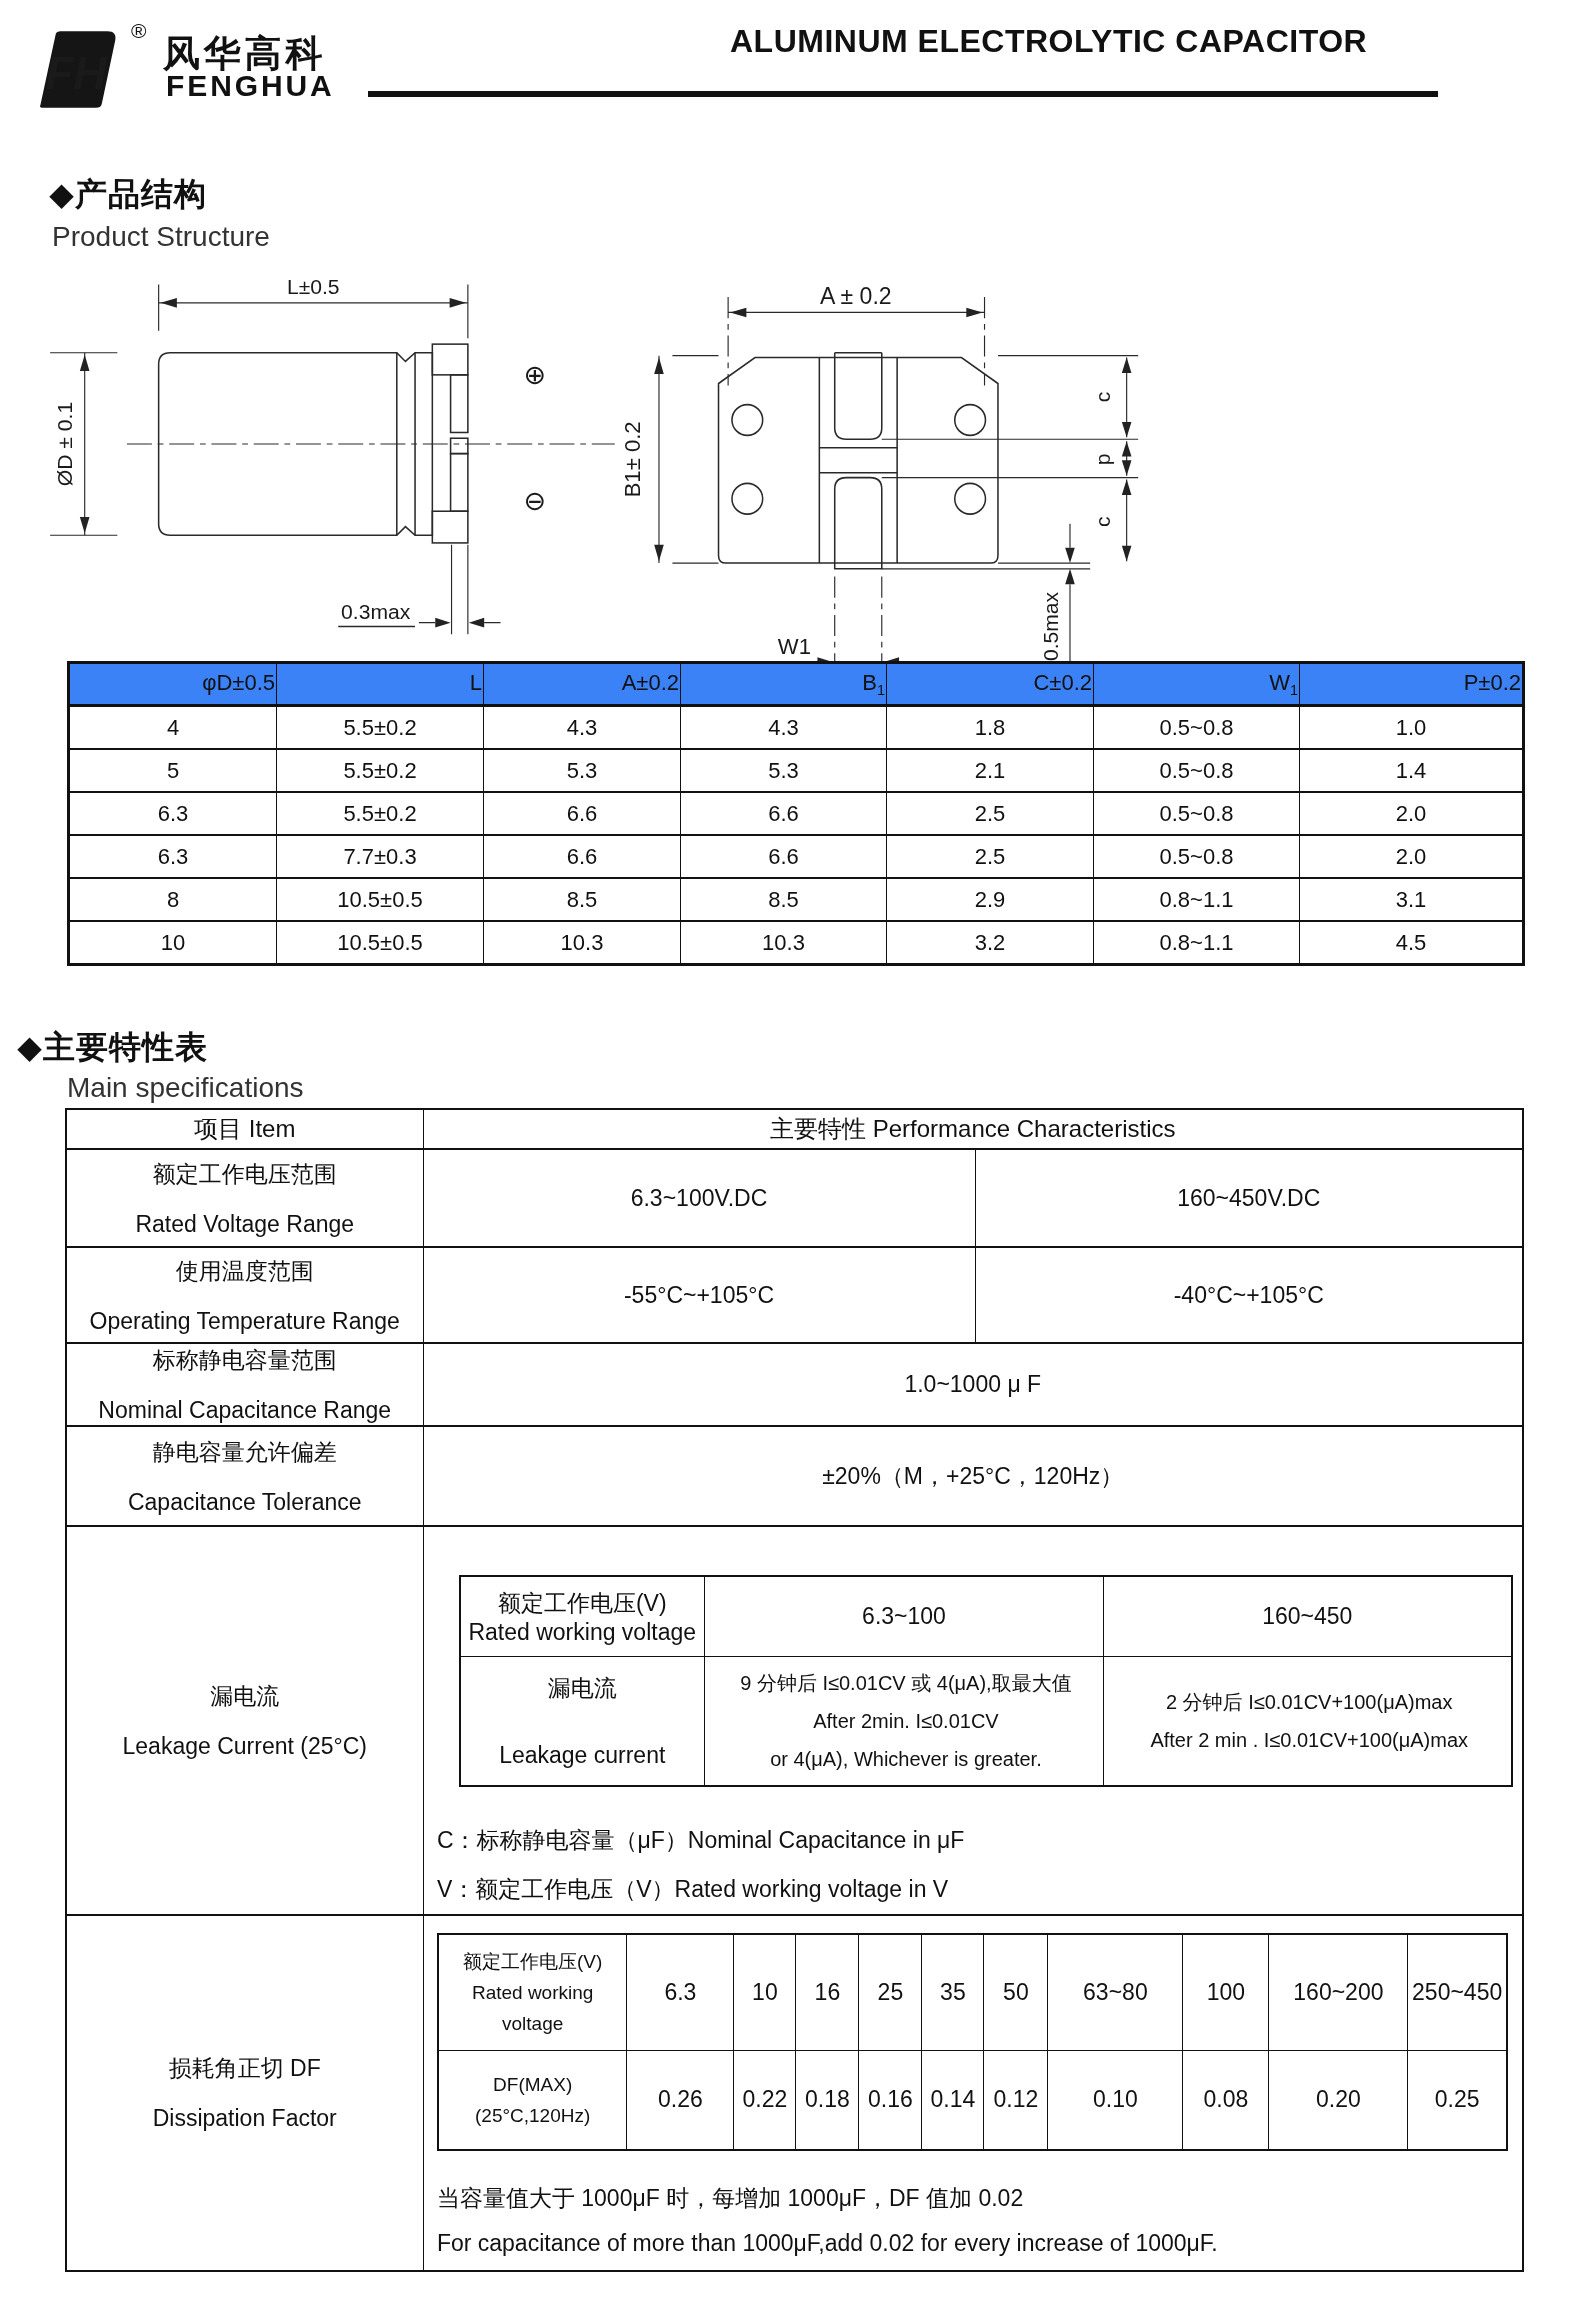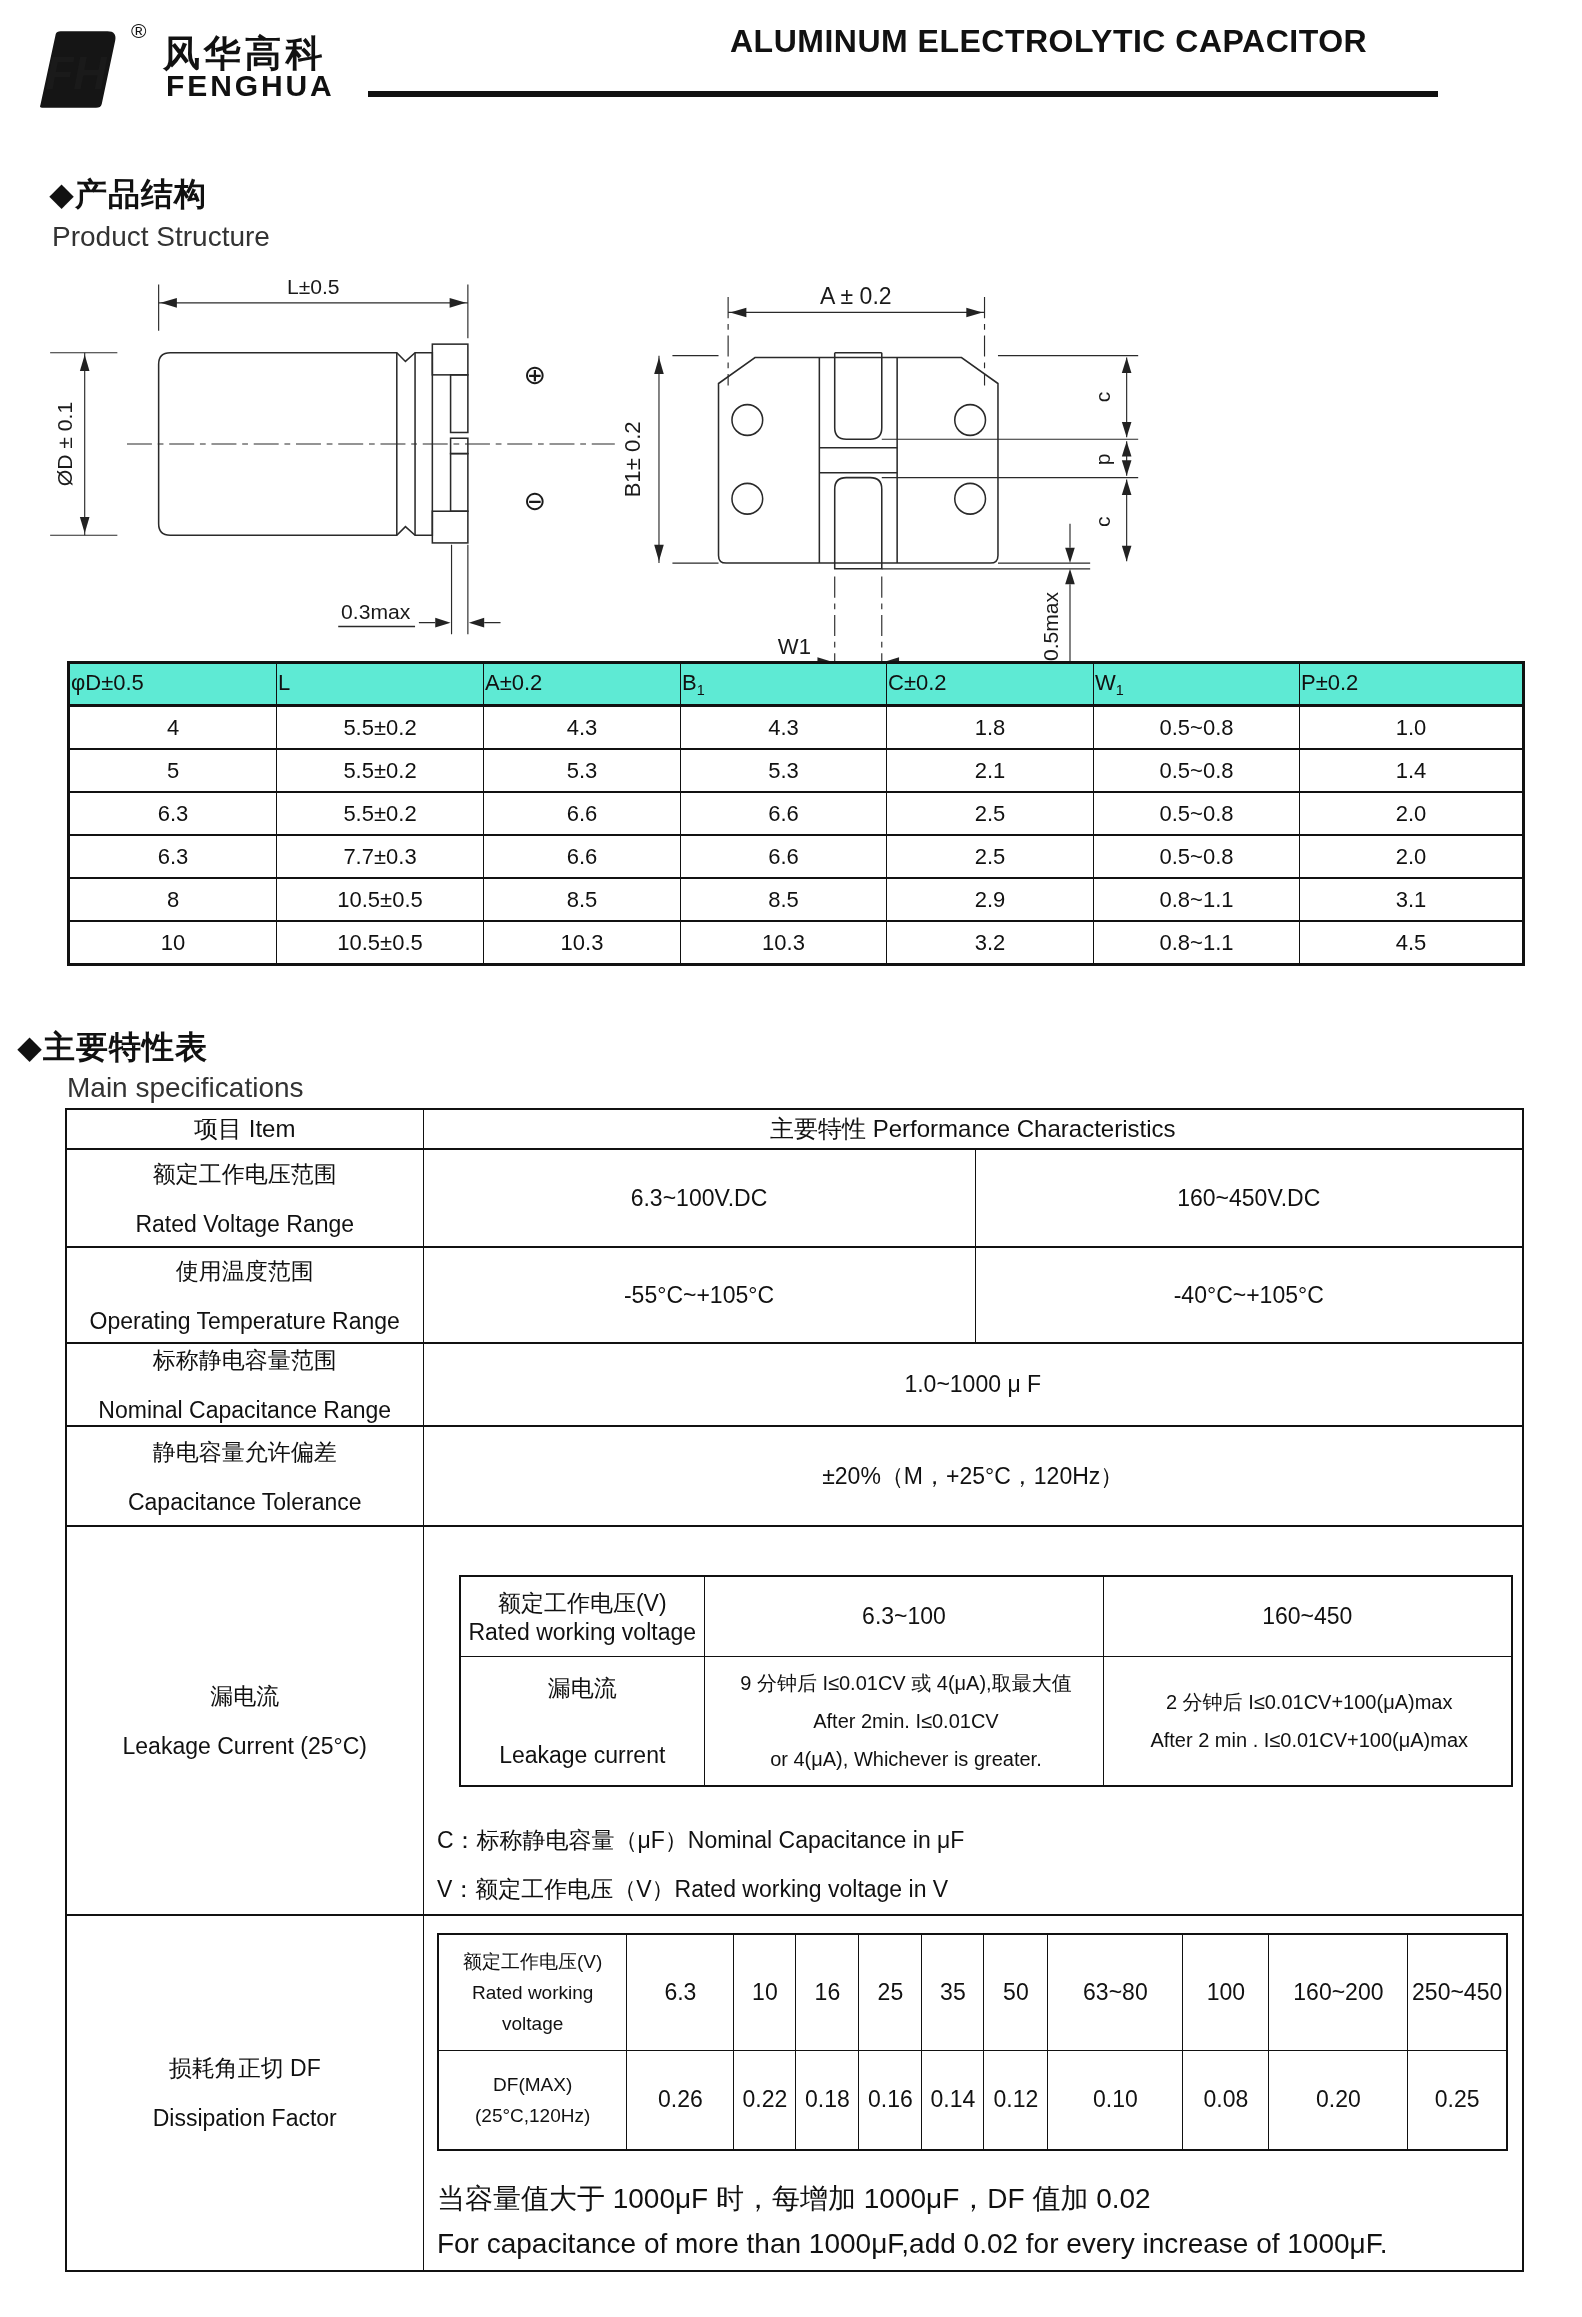--- a/index.html
+++ b/index.html
@@ -20,22 +20,22 @@
 
   
   svg text{font-family:"Liberation Sans","DejaVu Sans",sans-serif;fill:#1a1a1a;}
 
   
   table{border-collapse:collapse;table-layout:fixed;}
   td,th{overflow:visible;}
 
   
   .dims{width:1453px;border:3.8px solid #111;}
-  .dims th{background:#5eead4;font-weight:normal;font-size:22px;height:38px;
-           border:1.9px solid #111;border-bottom-width:3.8px;text-align:left;}
+  .dims th{background:#3b82f6;font-weight:normal;font-size:22px;height:38px;
+           border:1.9px solid #111;border-bottom-width:3.8px;text-align:right;}
   .dims td{font-size:22px;height:39px;border:1.9px solid #111;border-top-width:2.9px;
            border-bottom-width:2.9px;text-align:center;}
   .dims sub{font-size:14.4px;}
 
   
   .spec{width:1457px;border:2.9px solid #111;}
   .spec td{border:1.9px solid #111;border-top-width:2.9px;border-bottom-width:2.9px;
            font-size:23px;text-align:center;vertical-align:middle;}
   .stack{display:flex;flex-direction:column;align-items:center;gap:21px;}
   .spec .hd{font-size:24px;}
@@ -54,21 +54,21 @@
   .notes div{font-size:23px;line-height:49px;white-space:nowrap;}
 
   
   .df-table{width:1071px;margin:17.3px 0 0 13.4px;border:2.9px solid #111;}
   .df-table td{border:1.9px solid #111;text-align:center;vertical-align:middle;}
   .df-head td{height:113px;}
   .df-data td{height:96px;}
   .df-label div{font-size:19px;line-height:31px;}
   .df-val{font-size:22px;}
   .df-notes{margin:25px 0 0 13.4px;}
-  .df-notes div{font-size:28px;line-height:45px;white-space:nowrap;}
+  .df-notes div{font-size:23px;line-height:45px;white-space:nowrap;}
 </style>
 </head>
 <body>
 
 <div class="page">
 
   <svg class="abs" style="left:27px;top:31px;" width="92" height="77" viewBox="0 0 96 80">
     <path d="M14,77 L30,3 Q31,0 35,0 H84 Q94,0 92,10 L78,76 Q77,80 72,80 H18 Q12,80 14,77 Z" fill="#151515"></path>
     <text x="51" y="60" font-size="48" font-weight="bold" font-style="italic" fill="#ffffff" text-anchor="middle">FH</text>
   </svg>

